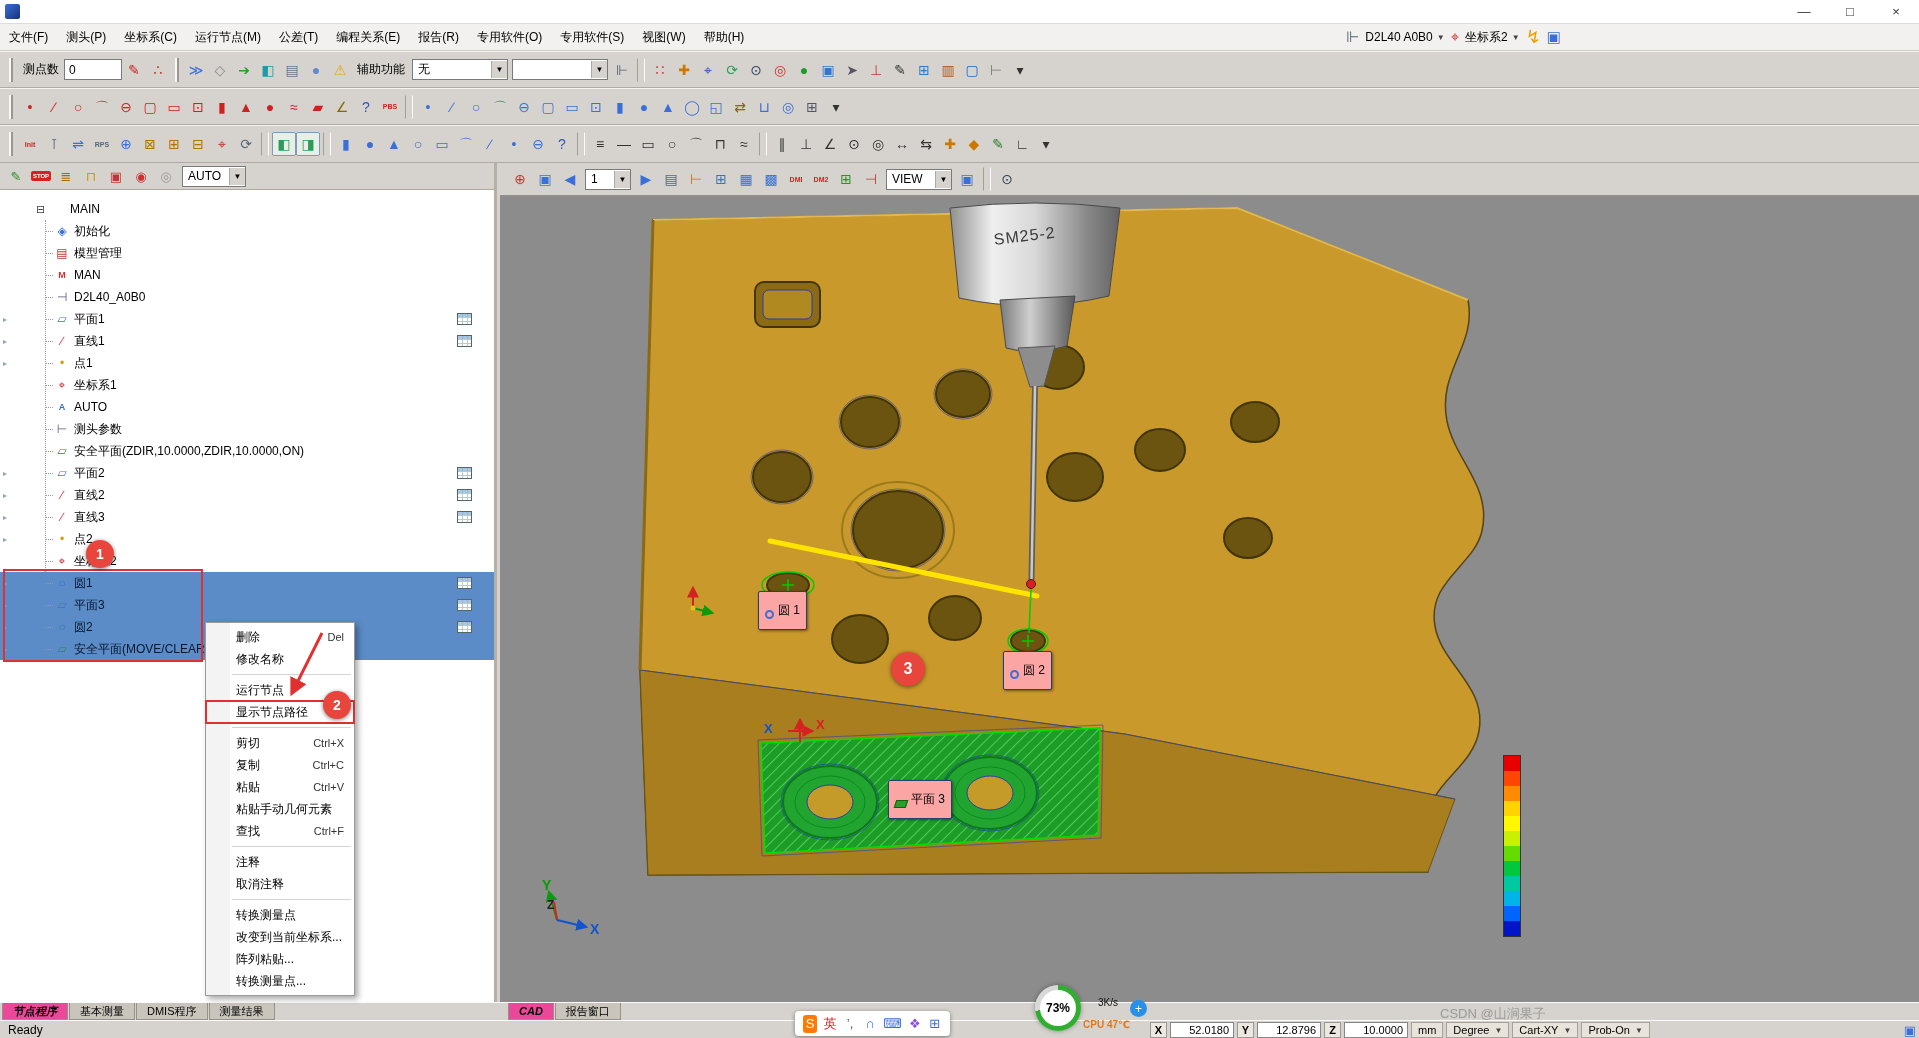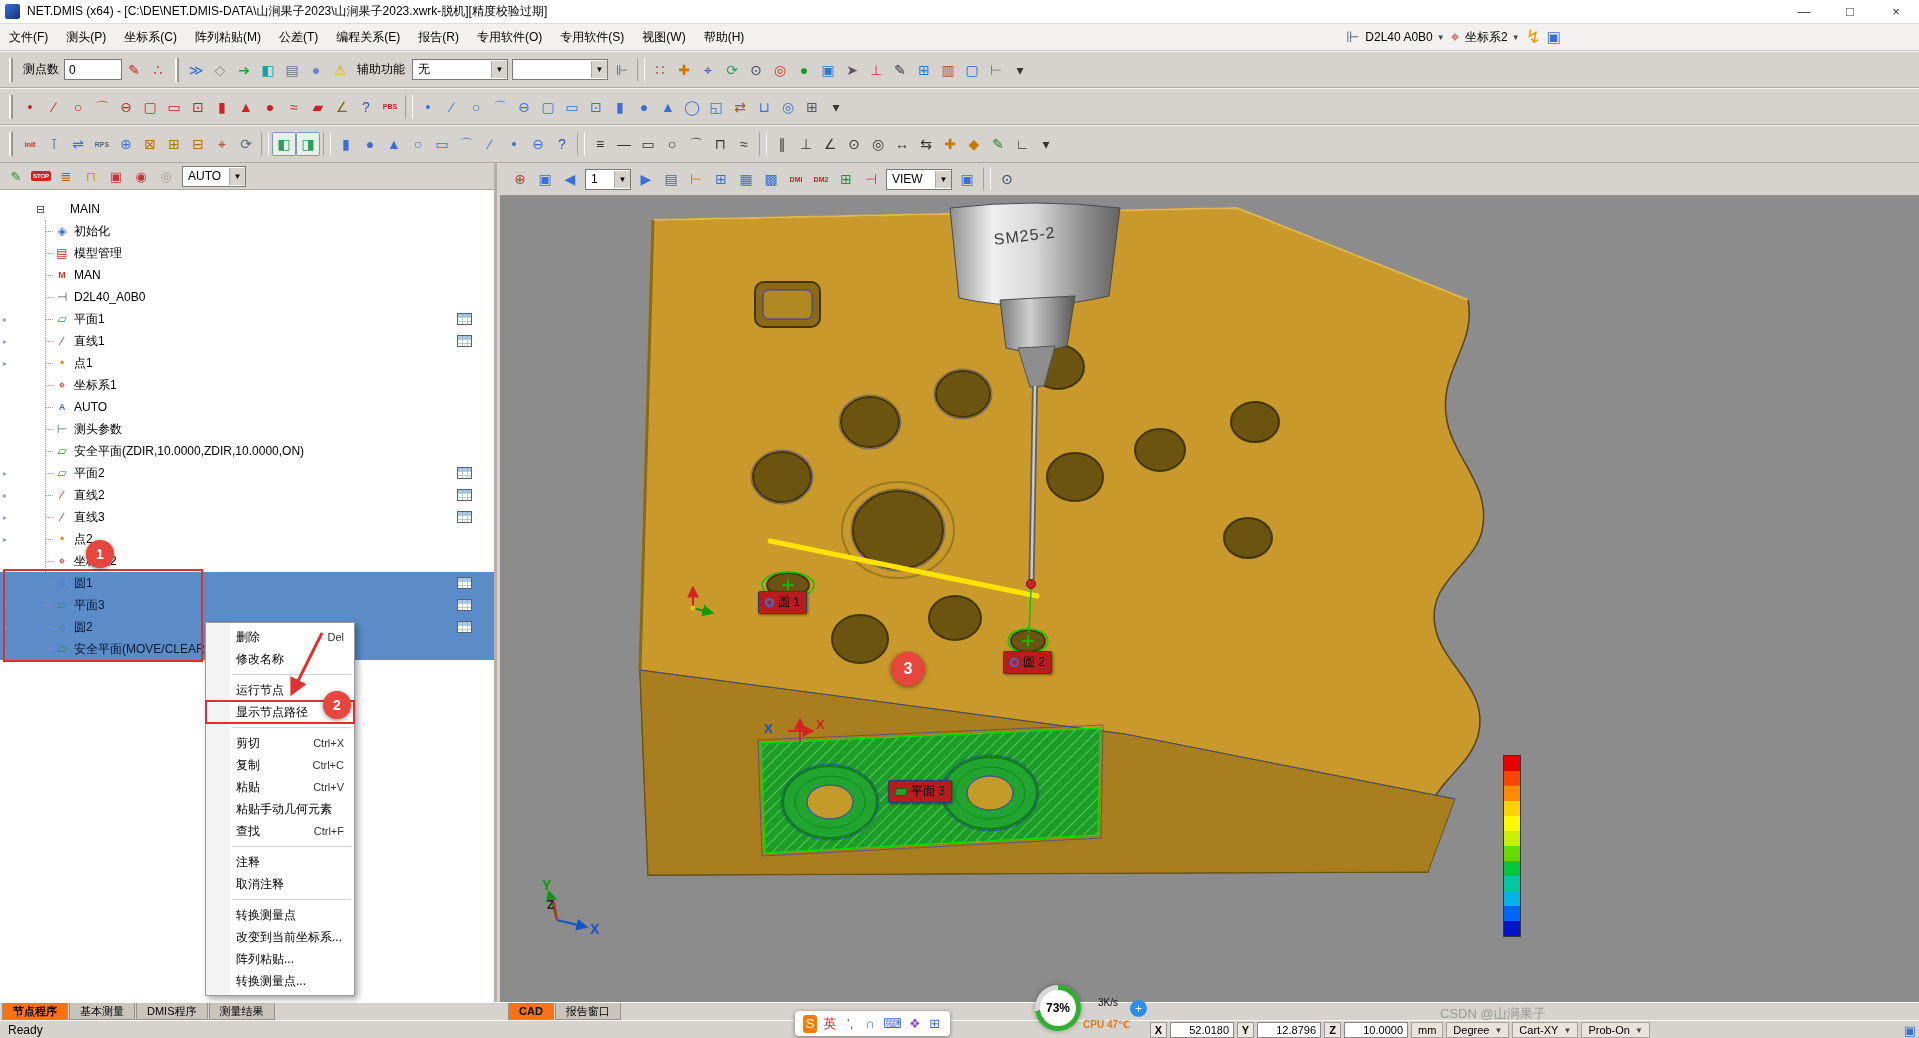--- a/index.html
+++ b/index.html
@@ -72,34 +72,34 @@
   .mi .mi-key{margin-left:auto;color:#333;font-size:11px;}
   .mi.sep{height:9px;padding:0;}
   .mi.sep::after{content:"";position:absolute;left:26px;right:3px;top:4px;border-top:1px solid #d4d4d4;}
   .mi.boxed{outline:2px solid #e03030;outline-offset:-1px;}
 
   
   #viewport{position:absolute;left:500px;top:163px;width:1419px;height:839px;background:#8c8c8c;}
   #vp-toolbar{height:33px;background:#d6d3ce;border-bottom:1px solid #93908a;display:flex;align-items:center;gap:1px;padding-left:8px;}
   #scene-svg{position:absolute;left:0;top:33px;width:1419px;height:806px;}
 
-  .feat-label{position:absolute;display:inline-flex;align-items:center;gap:4px;background:#b91c1c;border:1px solid #24406e;border-radius:2px;padding:2px 6px;font-size:12px;box-shadow:1px 1px 3px rgba(0,0,0,.45);z-index:20;white-space:nowrap;}
+  .feat-label{position:absolute;display:inline-flex;align-items:flex-end;gap:4px;background:#fca5a5;border:1px solid #24406e;border-radius:2px;padding:10px 6px;font-size:12px;box-shadow:1px 1px 3px rgba(0,0,0,.45);z-index:20;white-space:nowrap;}
   .fl-circle{width:9px;height:9px;border:2px solid #3a6fd8;border-radius:50%;flex:0 0 auto;}
   .fl-plane{width:12px;height:8px;background:#2a9d2a;border:1px solid #136013;transform:skewX(-18deg);flex:0 0 auto;}
   #lbl-c1{left:258px;top:428px;}
   #lbl-c2{left:503px;top:488px;}
   #lbl-p3{left:388px;top:617px;}
   #badge3{left:391px;top:489px;width:34px;height:34px;font-size:16px;z-index:30;}
   #colorbar{position:absolute;left:1003px;top:592px;border:1px solid #333;z-index:15;}
   .cb-cell{width:16px;height:15px;}
 
   
   #stripA{position:absolute;left:0;top:1002px;width:1919px;height:18px;background:#d6d3ce;border-top:1px solid #fbfbfb;display:flex;align-items:flex-start;}
   .doc-tab{display:inline-flex;align-items:center;height:17px;padding:0 10px;font-size:11px;border:1px solid #96928a;border-top:none;background:#c9c5bd;margin-right:1px;}
-  .doc-tab.active{background:#f97316;font-weight:bold;}
+  .doc-tab.active{background:#ec4899;font-weight:bold;font-style:italic;}
   #left-tabs{margin-left:2px;display:flex;}
   #vp-tabs{position:absolute;left:508px;top:0;display:flex;}
   #stripB{position:absolute;left:0;top:1020px;width:1919px;height:18px;background:#d6d3ce;border-top:1px solid #fbfbfb;}
   #ready{position:absolute;left:8px;top:2px;font-size:12px;}
   #coord-cluster{position:absolute;left:1150px;top:1px;display:flex;align-items:center;gap:3px;}
   .st-lab{width:17px;height:16px;background:#ece8df;border:1px solid #999;display:flex;align-items:center;justify-content:center;font-size:11px;font-weight:bold;}
   .st-val{width:64px;height:16px;background:#fff;border:1px solid #888;display:flex;align-items:center;justify-content:flex-end;padding-right:4px;font-size:11px;}
   .st-box{height:16px;border:1px solid #a6a29a;background:#e8e4dc;display:flex;align-items:center;padding:0 6px;font-size:11px;gap:5px;}
   #corner-icon{position:absolute;right:3px;top:2px;font-size:13px;color:#3a6fd8;}
 
@@ -113,21 +113,20 @@
   #plusbtn{position:absolute;left:1130px;top:1000px;width:17px;height:17px;border-radius:50%;background:#2a8fe8;color:#fff;display:flex;align-items:center;justify-content:center;font-size:12px;z-index:80;}
   #watermark{position:absolute;left:1440px;top:1005px;font-size:13px;color:#9a9a9a;z-index:75;}
 </style>
 </head>
 <body>
 
 <div id="app">
 
   <div id="titlebar">
     <div id="app-icon"></div>
-    <span id="title-text">NET.DMIS (x64) - [C:\DE\NET.DMIS-DATA\山涧果子2023\山涧果子2023.xwrk-脱机][精度校验过期]</span>
     <div id="win-btns">
       <div class="win-btn">—</div>
       <div class="win-btn">□</div>
       <div class="win-btn">×</div>
     </div>
   </div>
 
   <div id="menubar">
 
       <div class="menu-item">
@@ -136,21 +135,21 @@
 
       <div class="menu-item">
         <span>测头(P)</span>
       </div>
 
       <div class="menu-item">
         <span>坐标系(C)</span>
       </div>
 
       <div class="menu-item">
-        <span>阵列粘贴(M)</span>
+        <span>运行节点(M)</span>
       </div>
 
       <div class="menu-item">
         <span>公差(T)</span>
       </div>
 
       <div class="menu-item">
         <span>编程关系(E)</span>
       </div>
 

